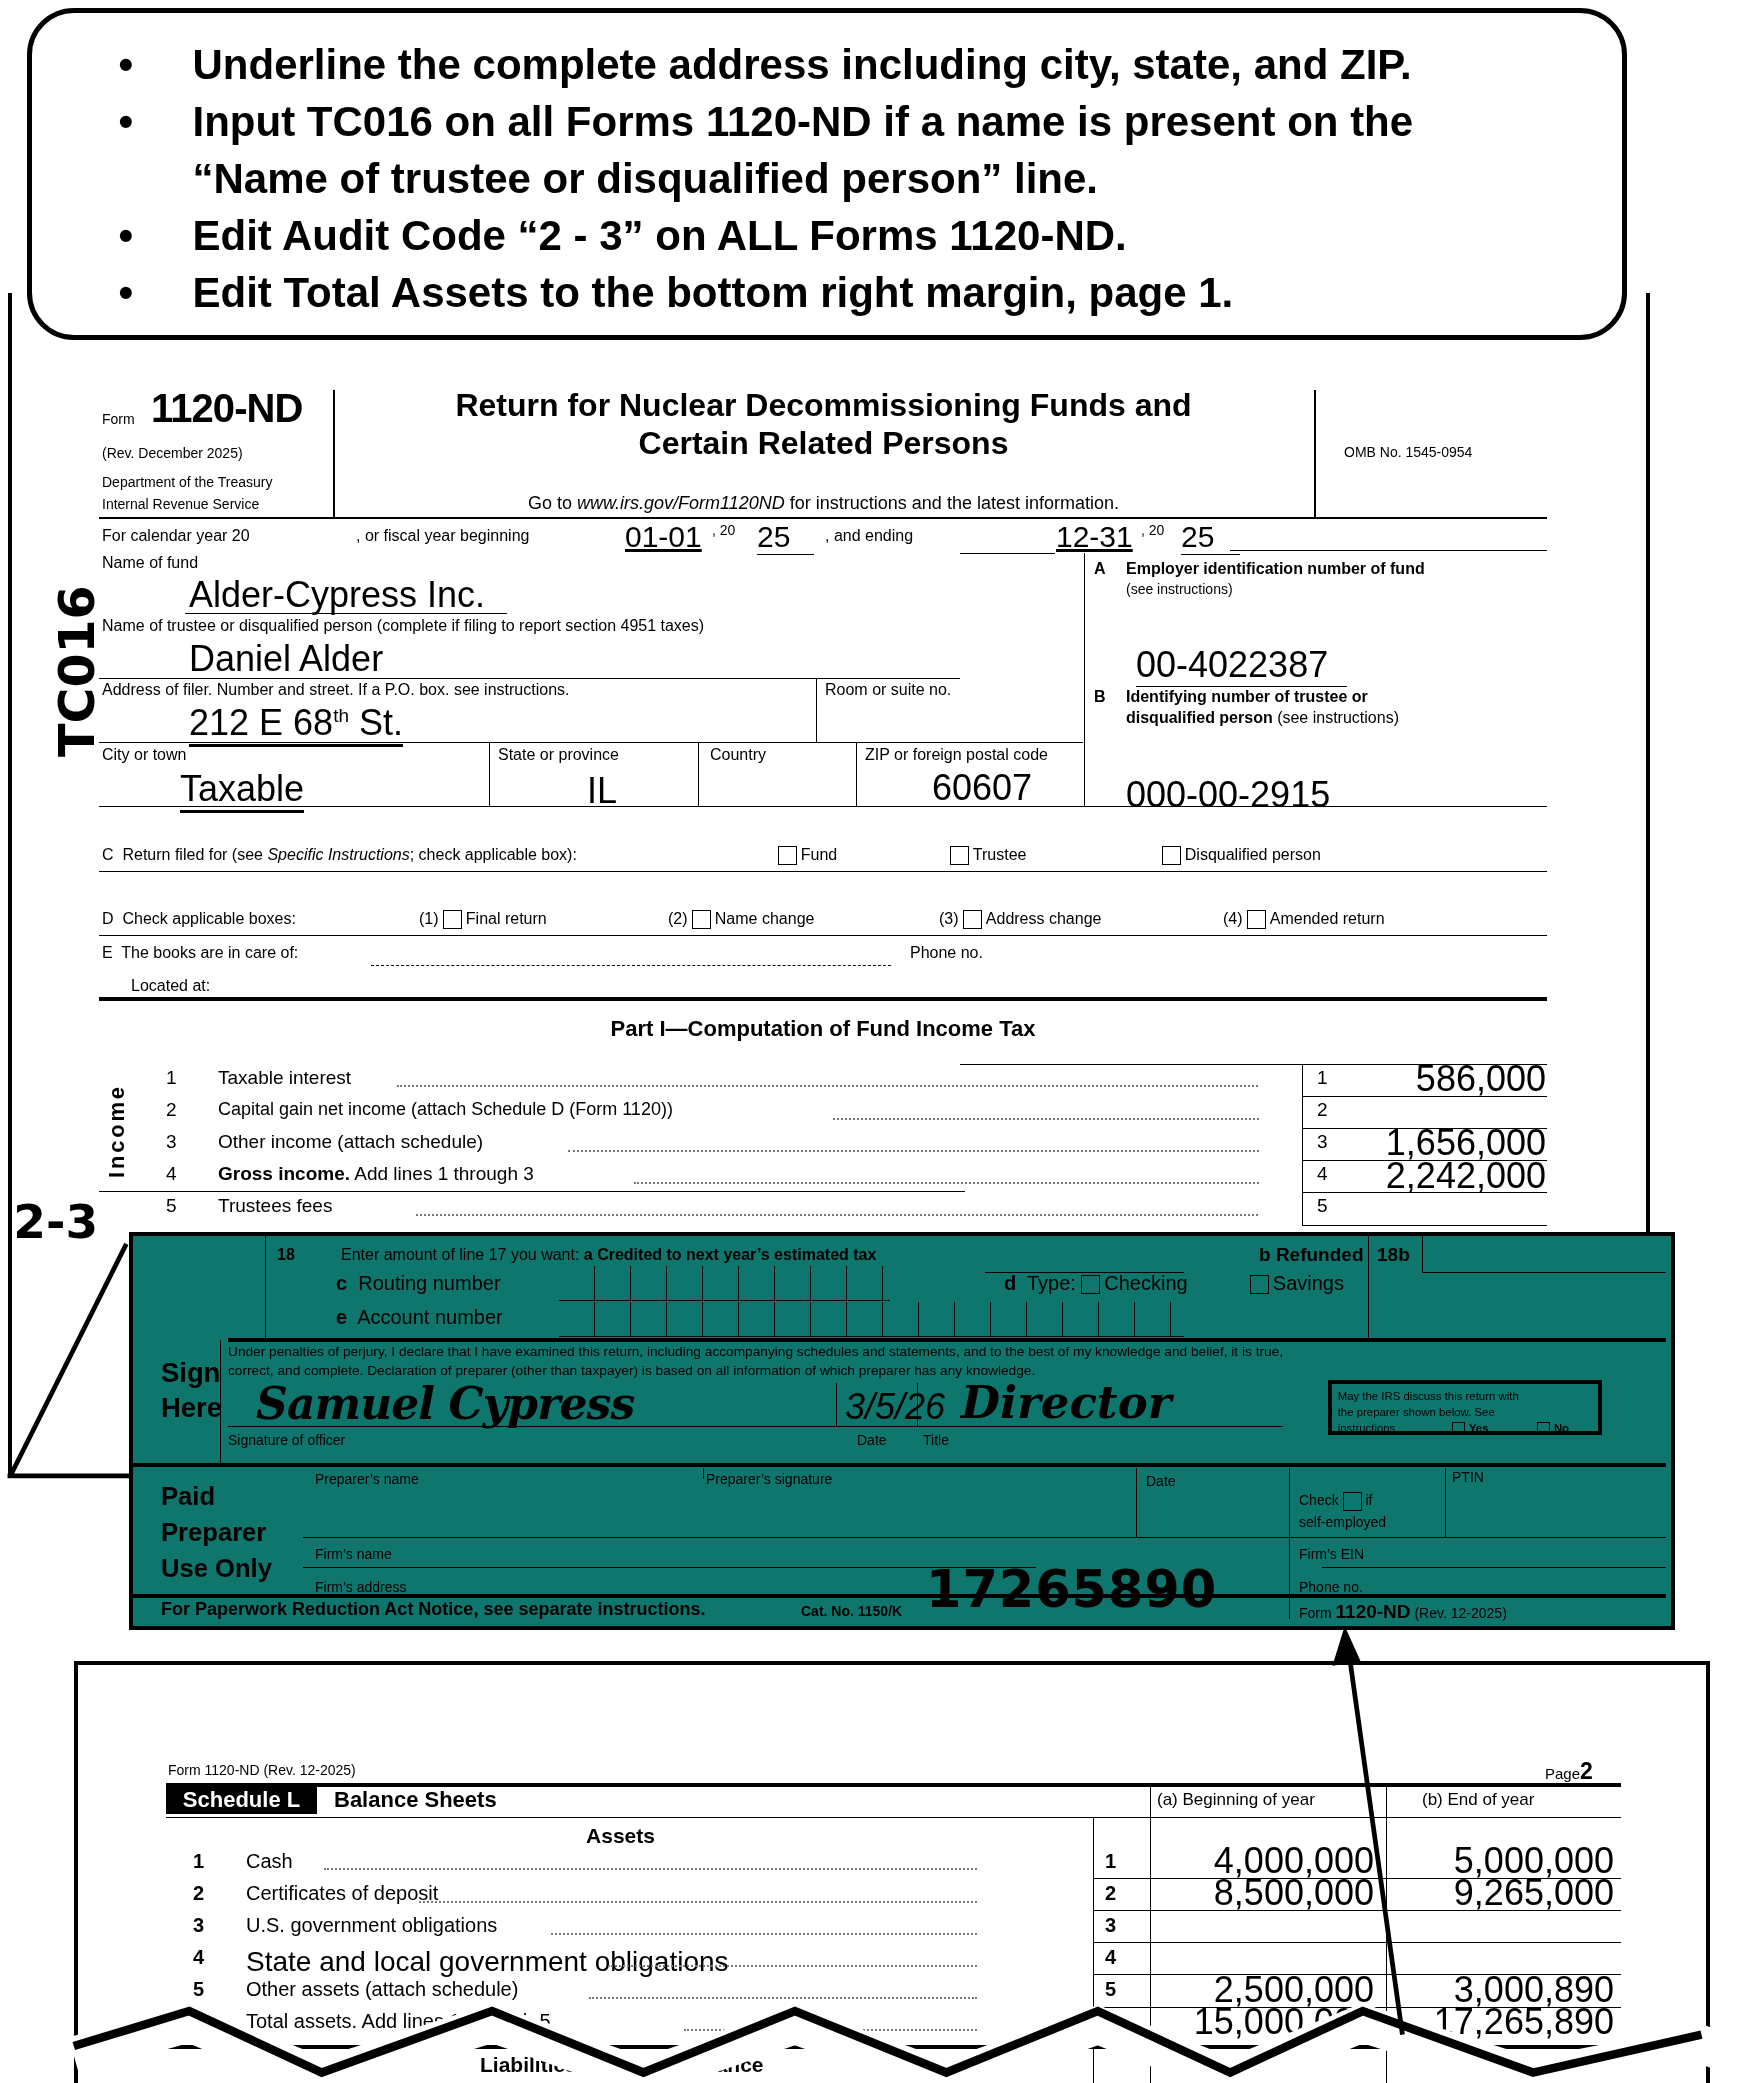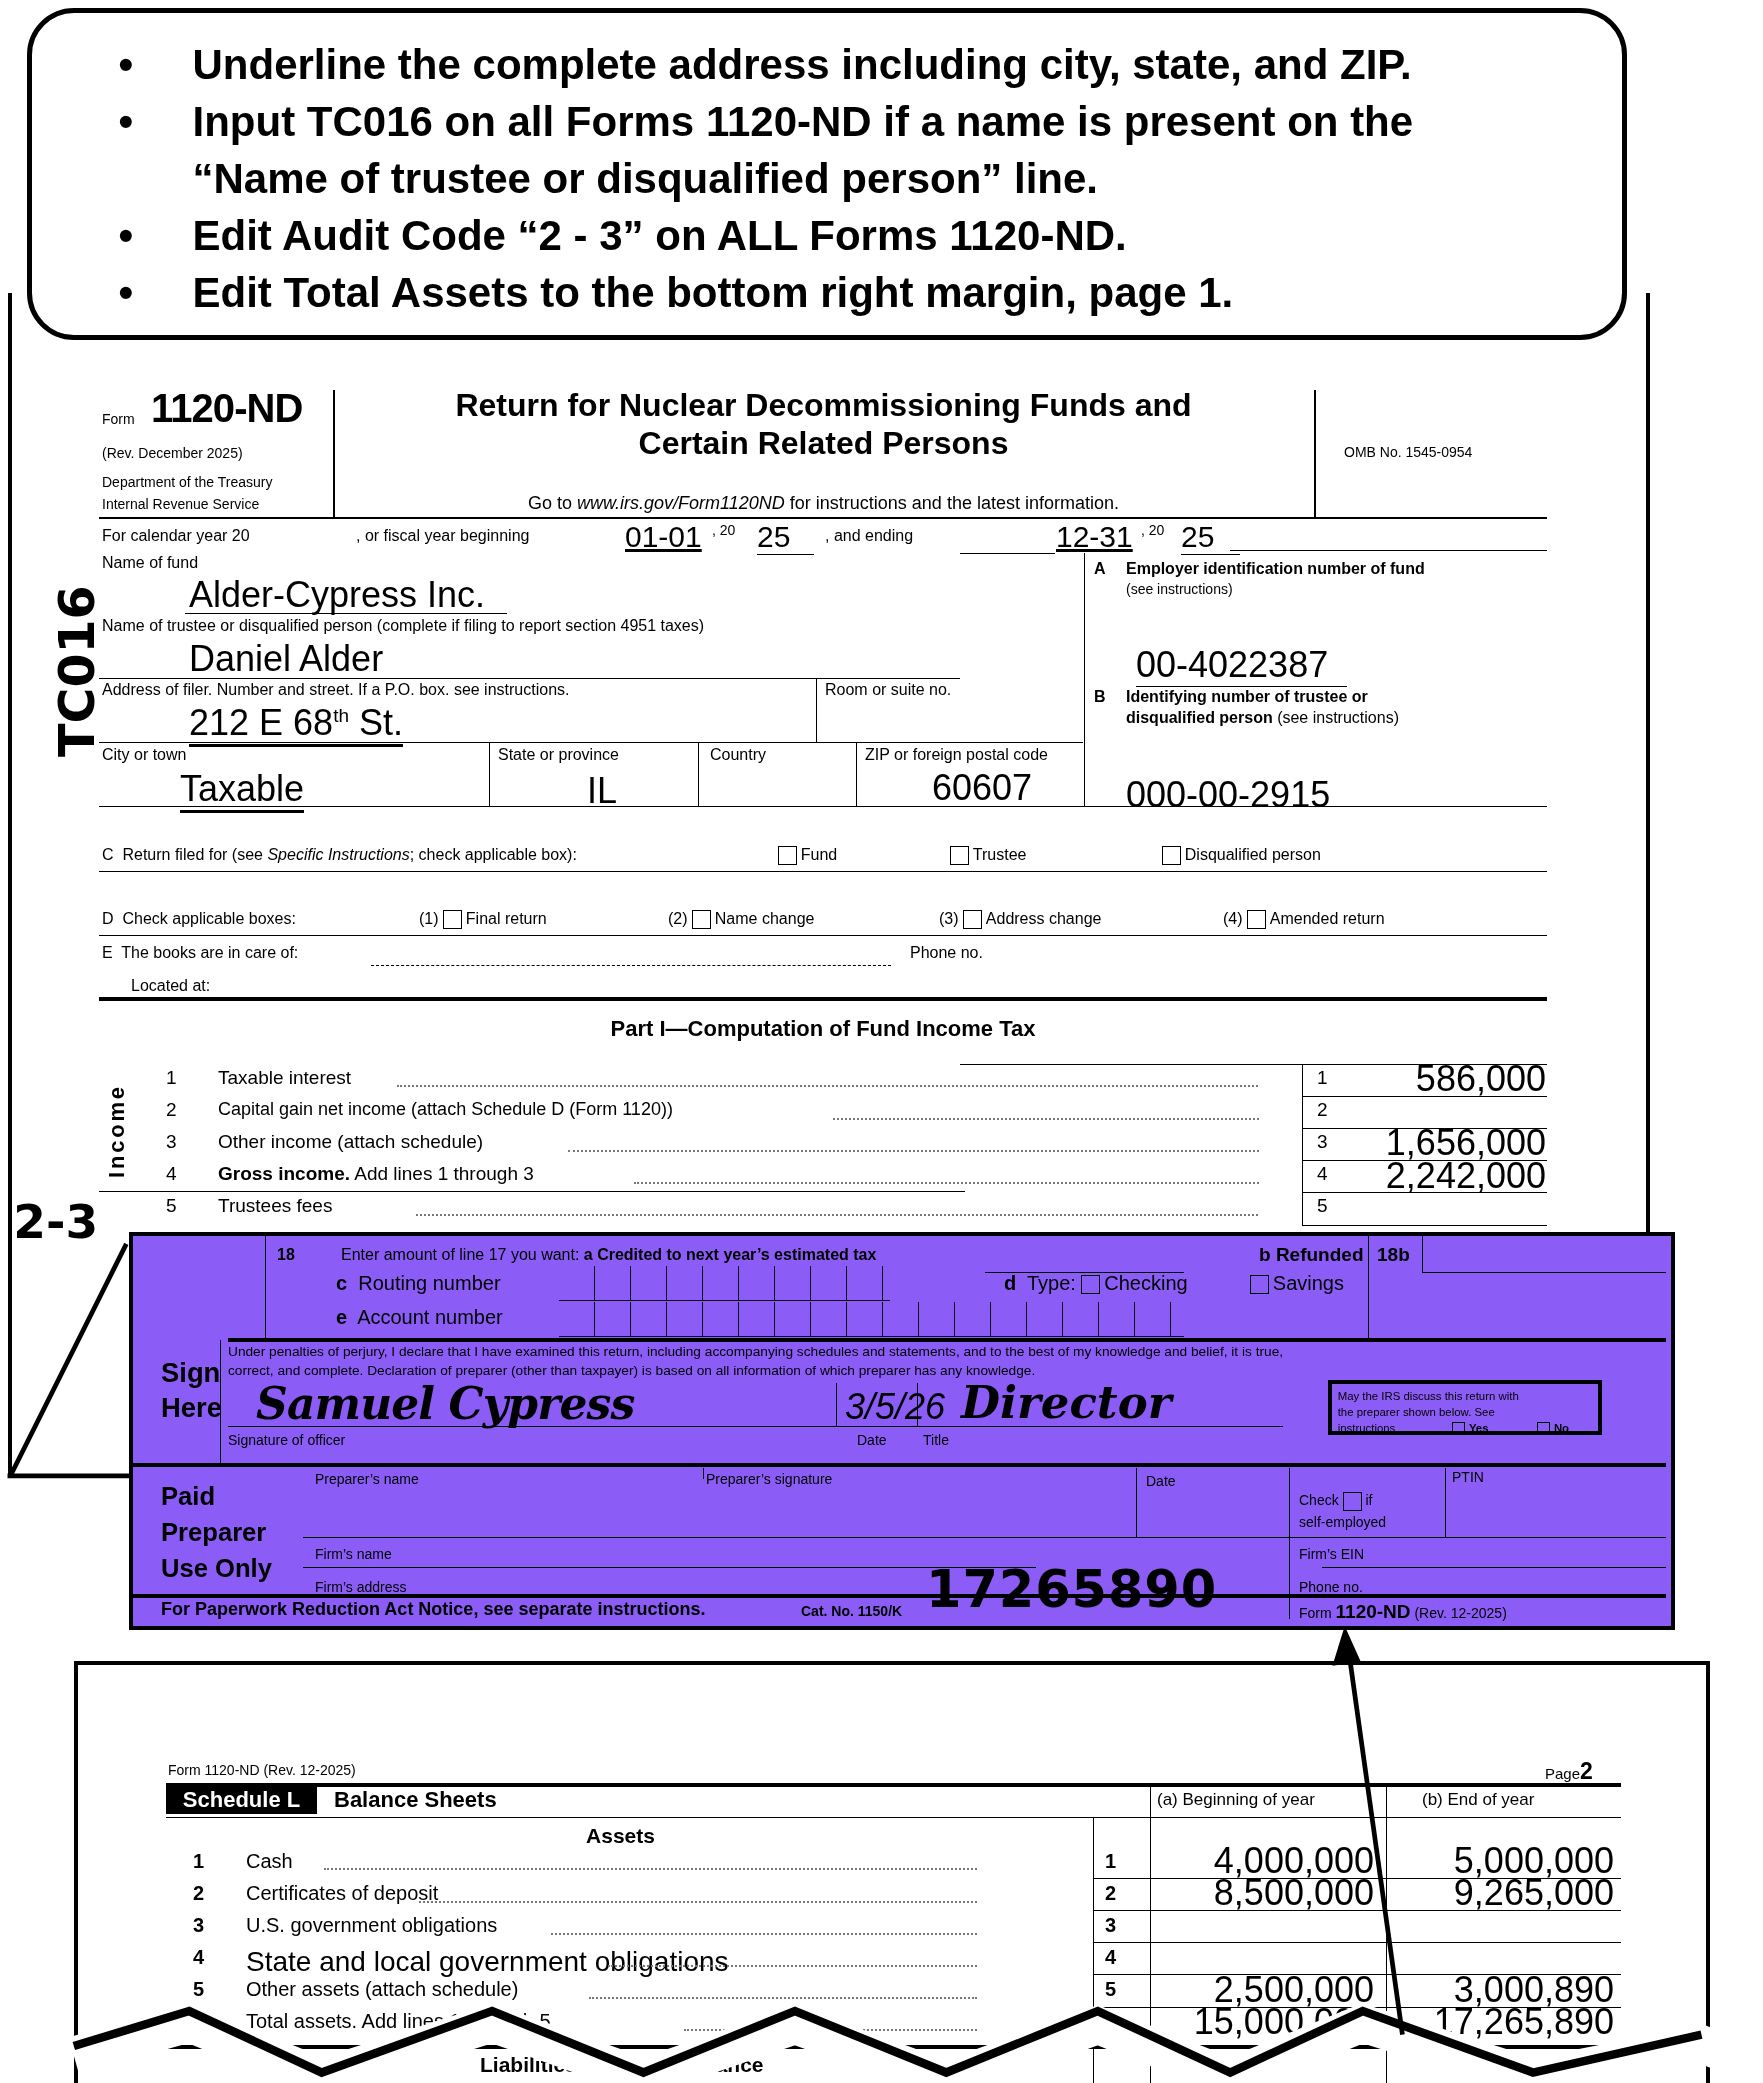--- a/index.html
+++ b/index.html
@@ -19,21 +19,21 @@
   
   #callout { position:absolute; left:26.5px; top:7.6px; width:1590px; height:322px; border:5.7px solid #000; border-radius:47px; background:#fff; z-index:5; }
   #callout ul { margin:23px 0 0 0; padding-left:161px; list-style:none; }
   #callout li { font-size:42px; font-weight:bold; line-height:57px; position:relative; white-space:nowrap; }
   #callout li::before { content:"•"; position:absolute; left:-74px; }
 
   
   #page1 { position:absolute; left:7.6px; top:293px; width:1634px; height:1183px; border-left:4.7px solid #000; border-right:4.7px solid #000; }
 
   
-  #overlay { position:absolute; left:129px; top:1232px; width:1538px; height:390px; border:4.7px solid #000; background:#8b5cf6; z-index:4; }
+  #overlay { position:absolute; left:129px; top:1232px; width:1538px; height:390px; border:4.7px solid #000; background:#0f766e; z-index:4; }
 
   
   #page2 { position:absolute; left:74px; top:1661px; width:1628px; height:423px; border:4.7px solid #000; border-bottom:none; background:#fff; }
 </style>
 </head>
 <body>
 
 <div id="callout">
   <ul>
     <li>Underline the complete address including city, state, and ZIP.</li>

